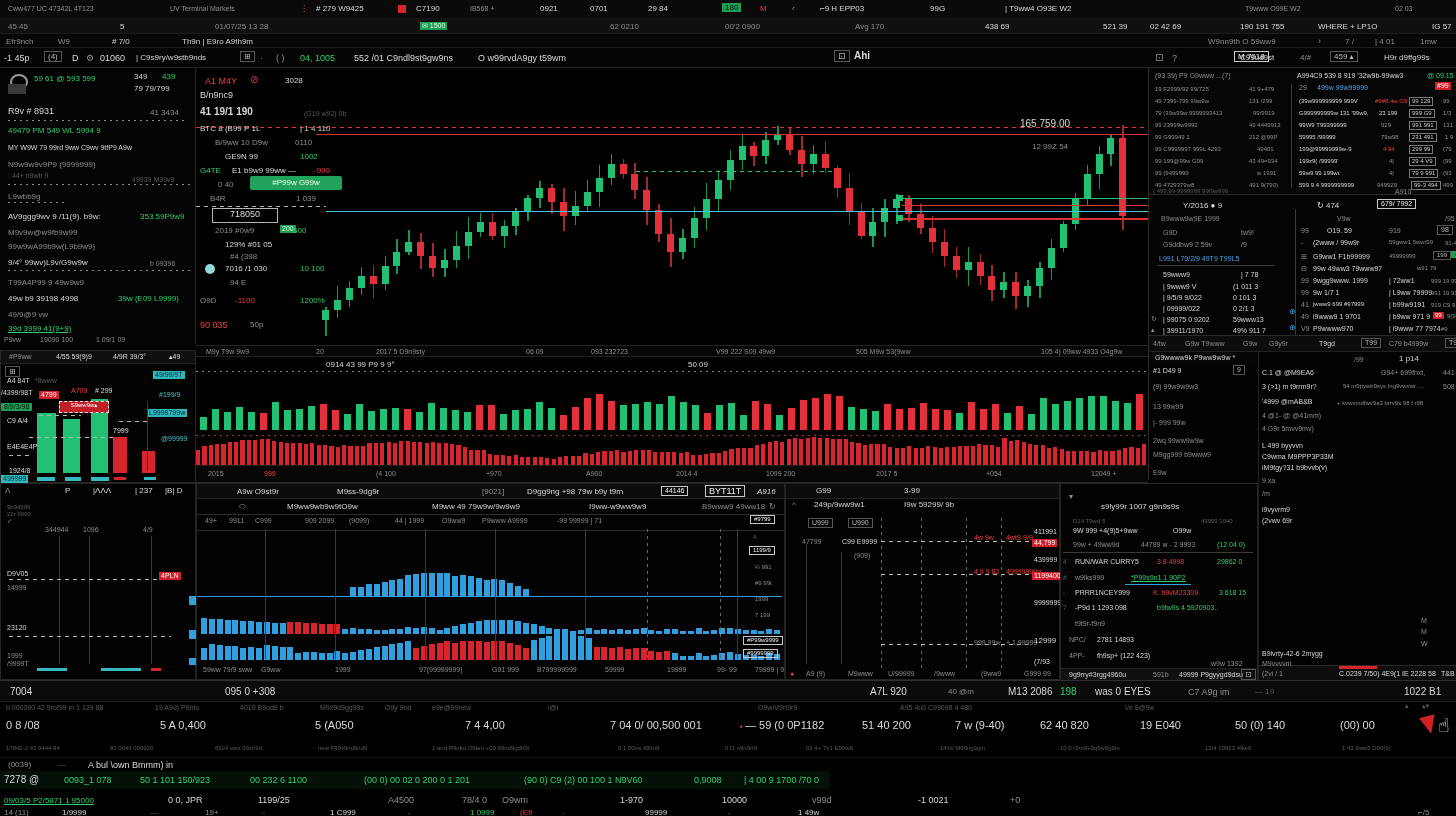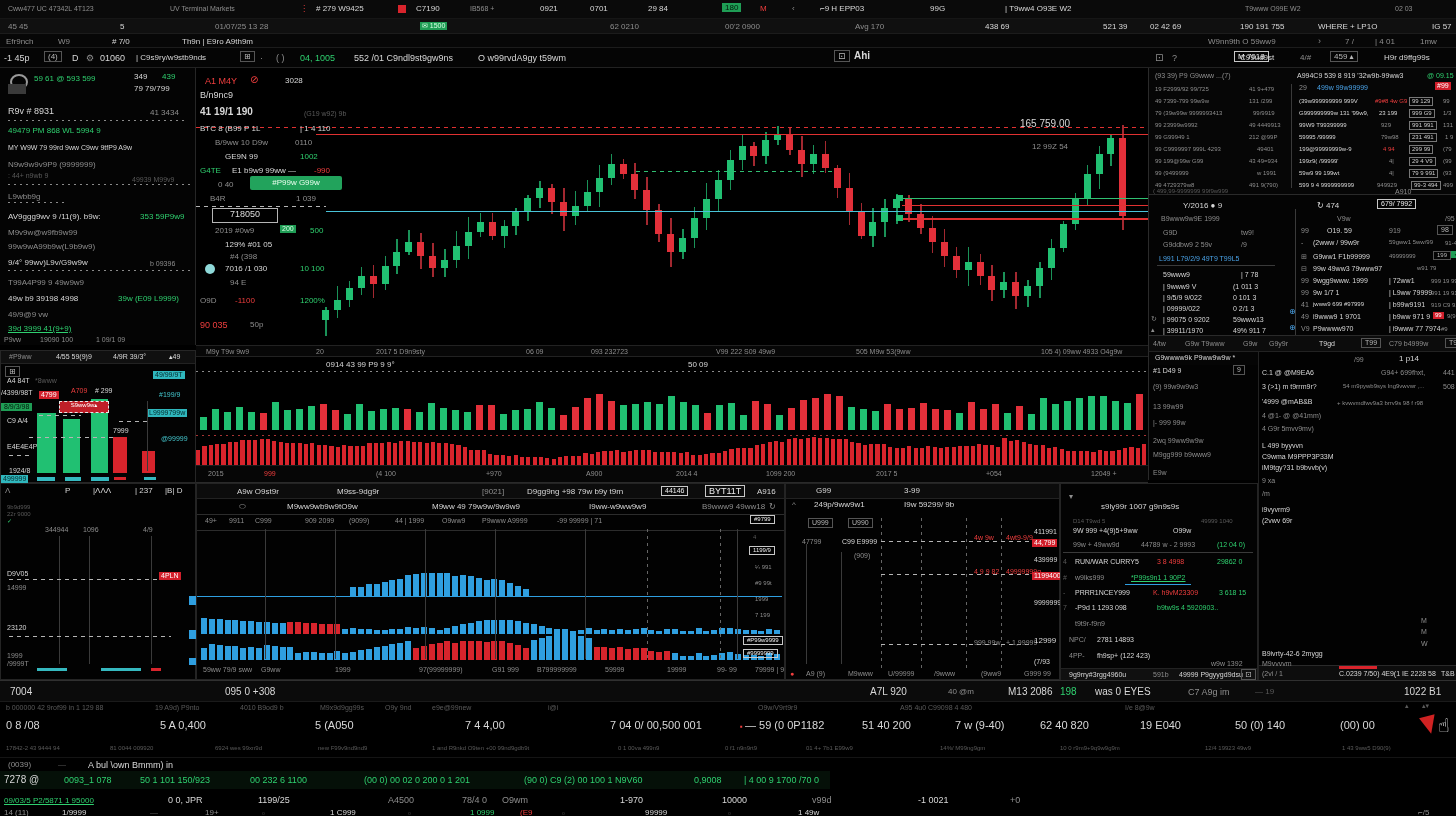--- a/index.html
+++ b/index.html
@@ -150,21 +150,21 @@
 <div id="sidebar" class="reg">
     <div class="it ring" style="left: 10px; top: 6px; width: 14px; height: 12px;"></div>
     <div class="it vlgrey" style="left: 8px; top: 16px; width: 18px; height: 10px;"></div>
     <span class="it g fs8" style="left: 34px; top: 6px;">59 61 @ 593 599</span>
     <span class="it w fs8" style="left: 134px; top: 4px;">349</span>
     <span class="it g fs8" style="left: 162px; top: 4px;">439</span>
     <span class="it w fs8" style="left: 134px; top: 16px;">79 79/799</span>
     <span class="it w fs9" style="left: 8px; top: 38px;">R9v # 8931</span>
     <span class="it d fs8" style="left: 150px; top: 40px;">41 3434</span>
     <div class="it dotw" style="left: 8px; top: 52px; width: 180px; height: 1px;"></div>
-    <span class="it g fs8" style="left: 8px; top: 58px;">49479 PM 868 WL 5994 9</span>
+    <span class="it g fs8" style="left: 8px; top: 58px;">49479 PM 549 WL 5994 9</span>
     <span class="it w fs7" style="left: 8px; top: 76px;">MY W9W 79 99rd 9ww C9wv 9tfP9 A9w</span>
     <span class="it d fs8" style="left: 8px; top: 92px;">N9w9w9v9P9 (9999999)</span>
     <span class="it dd fs7" style="left: 8px; top: 104px;">: 44+ n9wb 9</span>
     <span class="it dd fs7" style="left: 132px; top: 108px;">49939 M99v9</span>
     <div class="it dotw" style="left: 8px; top: 116px; width: 182px; height: 1px;"></div>
     <span class="it d fs8" style="left: 8px; top: 124px;">L9wbb9g</span>
     <div class="it dotw" style="left: 8px; top: 134px; width: 60px; height: 1px;"></div>
     <span class="it w fs8" style="left: 8px; top: 144px;">AV9ggg9wv 9 /11(9). b9w:</span>
     <span class="it g fs8" style="left: 140px; top: 144px;">353 59P9w9</span>
     <span class="it d fs8" style="left: 8px; top: 160px;">M9v9w@w9fb9w99</span>
@@ -348,21 +348,21 @@
     <span class="it g fs8" style="left: 4px; top: 98px;">G4TE</span>
     <span class="it w fs8" style="left: 36px; top: 98px;">E1 b9w9 99ww —</span>
     <span class="it r fs8" style="left: 118px; top: 98px;">-990</span>
     <span class="it d fs8" style="left: 22px; top: 112px;">0 40</span>
     <span class="it gbtn fs8" style="left: 54px; top: 108px; width: 92px; height: 14px;">#P99w G99w</span>
     <span class="it d fs8" style="left: 14px; top: 126px;">B4R</span>
     <span class="it d fs8" style="left: 100px; top: 126px;">1 039</span>
     <span class="it wbox2 fs9" style="left: 16px; top: 140px; width: 64px; height: 13px;">718050</span>
     <span class="it d fs8" style="left: 19px; top: 158px;">2019 #0w9</span>
     <span class="it gtag fs7" style="left: 84px; top: 157px;">200</span>
-    <span class="it g fs8" style="left: 114px; top: 158px;">500</span>
+    <span class="it g fs8" style="left: 97px; top: 158px;">500</span>
     <span class="it w fs8" style="left: 29px; top: 172px;">129% #01 05</span>
     <span class="it d fs8" style="left: 34px; top: 184px;">#4 (398</span>
     <div class="it tdot" style="left: 9px; top: 196px; width: 10px; height: 10px;"></div>
     <span class="it w fs8" style="left: 29px; top: 196px;">7016 /1 030</span>
     <span class="it g fs8" style="left: 104px; top: 196px;">10 100</span>
     <span class="it d fs8" style="left: 34px; top: 210px;">94 E</span>
     <span class="it d fs8" style="left: 4px; top: 228px;">O9D</span>
     <span class="it r fs8" style="left: 39px; top: 228px;">-1100</span>
     <span class="it g fs8" style="left: 104px; top: 228px;">1200%</span>
     <span class="it r fs9" style="left: 4px; top: 252px;">90 035</span>
@@ -879,21 +879,21 @@
       <div class="br" style="position: absolute; left: 569.2px; top: 169.148px; width: 6px; height: 6.85199px;"></div>
       <div class="br" style="position: absolute; left: 577.05px; top: 145.797px; width: 6px; height: 4.2031px;"></div>
       <div class="br" style="position: absolute; left: 577.05px; top: 170.396px; width: 6px; height: 5.60413px;"></div>
     </div>
 <span class="it w fs8" style="left: 40px; top: 3px;">A9w O9st9r</span>
     <span class="it w fs8" style="left: 140px; top: 3px;">M9ss-9dg9r</span>
     <span class="it d fs8" style="left: 285px; top: 3px;">[9021]</span>
     <span class="it w fs8" style="left: 330px; top: 3px;">D9gg9ng +98 79w b9y t9rn</span>
     <span class="it wbox fs7" style="left: 464px; top: 2px;">44146</span>
     <span class="it wbox fs9" style="left: 508px; top: 1px;">BYT11T</span>
-    <span class="it w fs8" style="left: 560px; top: 3px;">A916</span>
+    <span class="it w fs8" style="left: 560px; top: 3px; font-style: italic;">A916</span>
     <span class="it d fs8" style="left: 42px; top: 18px;">⬭</span>
     <span class="it w fs8" style="left: 90px; top: 18px;">M9ww9wb9w9tO9w</span>
     <span class="it w fs8" style="left: 235px; top: 18px;">M9ww 49 79w9w/9w9w9</span>
     <span class="it w fs8" style="left: 392px; top: 18px;">I9ww-w9ww9w9</span>
     <span class="it d fs8" style="left: 505px; top: 18px;">B9www9 49ww18</span>
     <span class="it d fs8" style="left: 572px; top: 18px;">↻</span>
     <span class="it d fs7" style="left: 8px; top: 33px;">49+</span>
     <span class="it d fs7" style="left: 32px; top: 33px;">9911</span>
     <span class="it d fs7" style="left: 58px; top: 33px;">C999</span>
     <span class="it d fs7" style="left: 108px; top: 33px;">909 2099</span>

